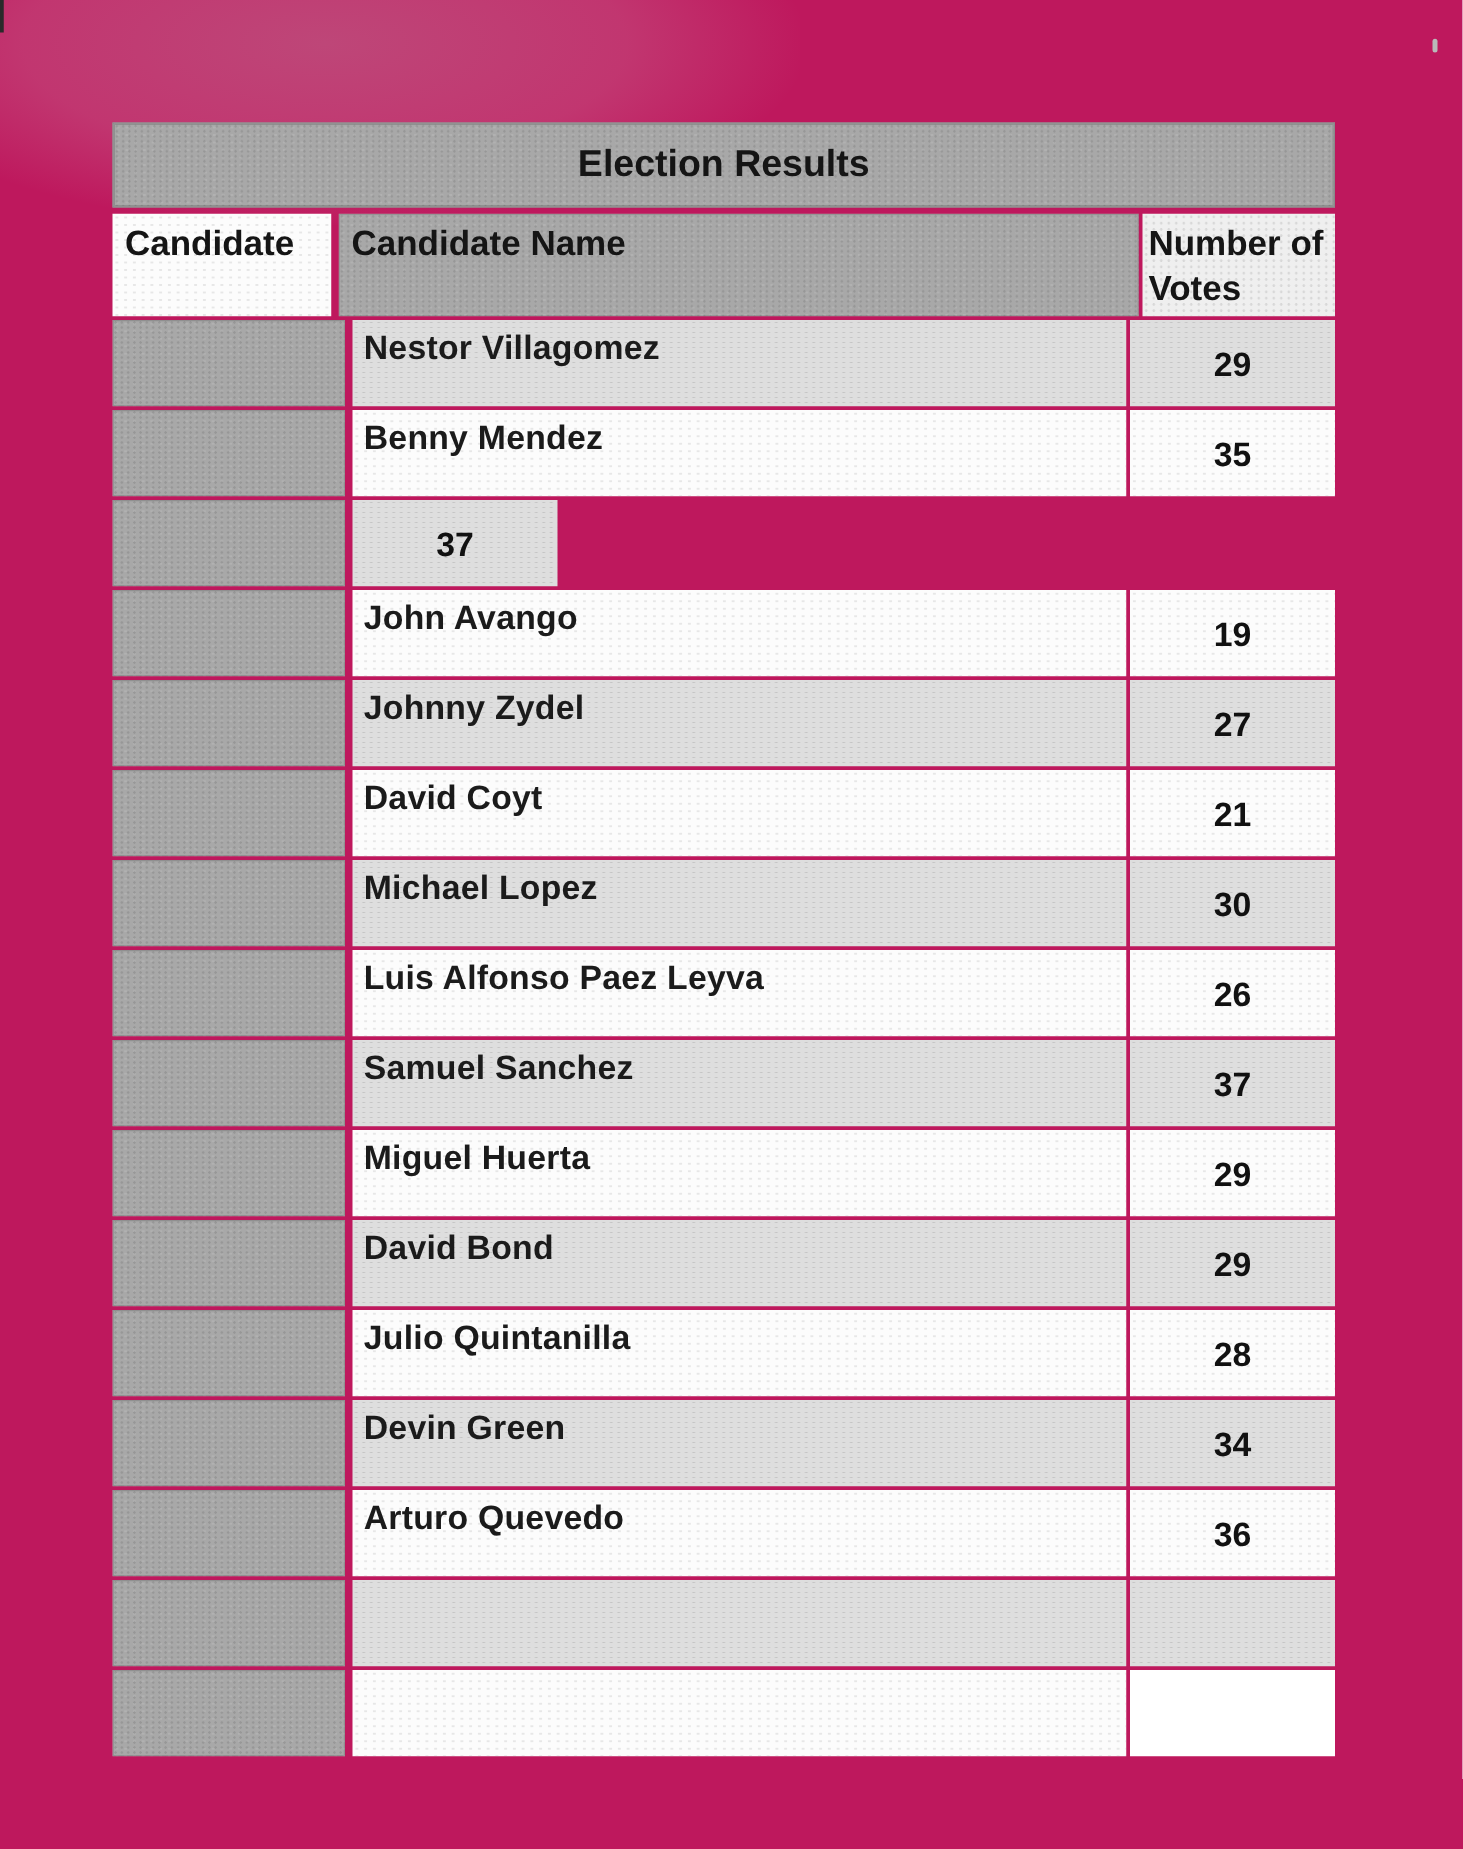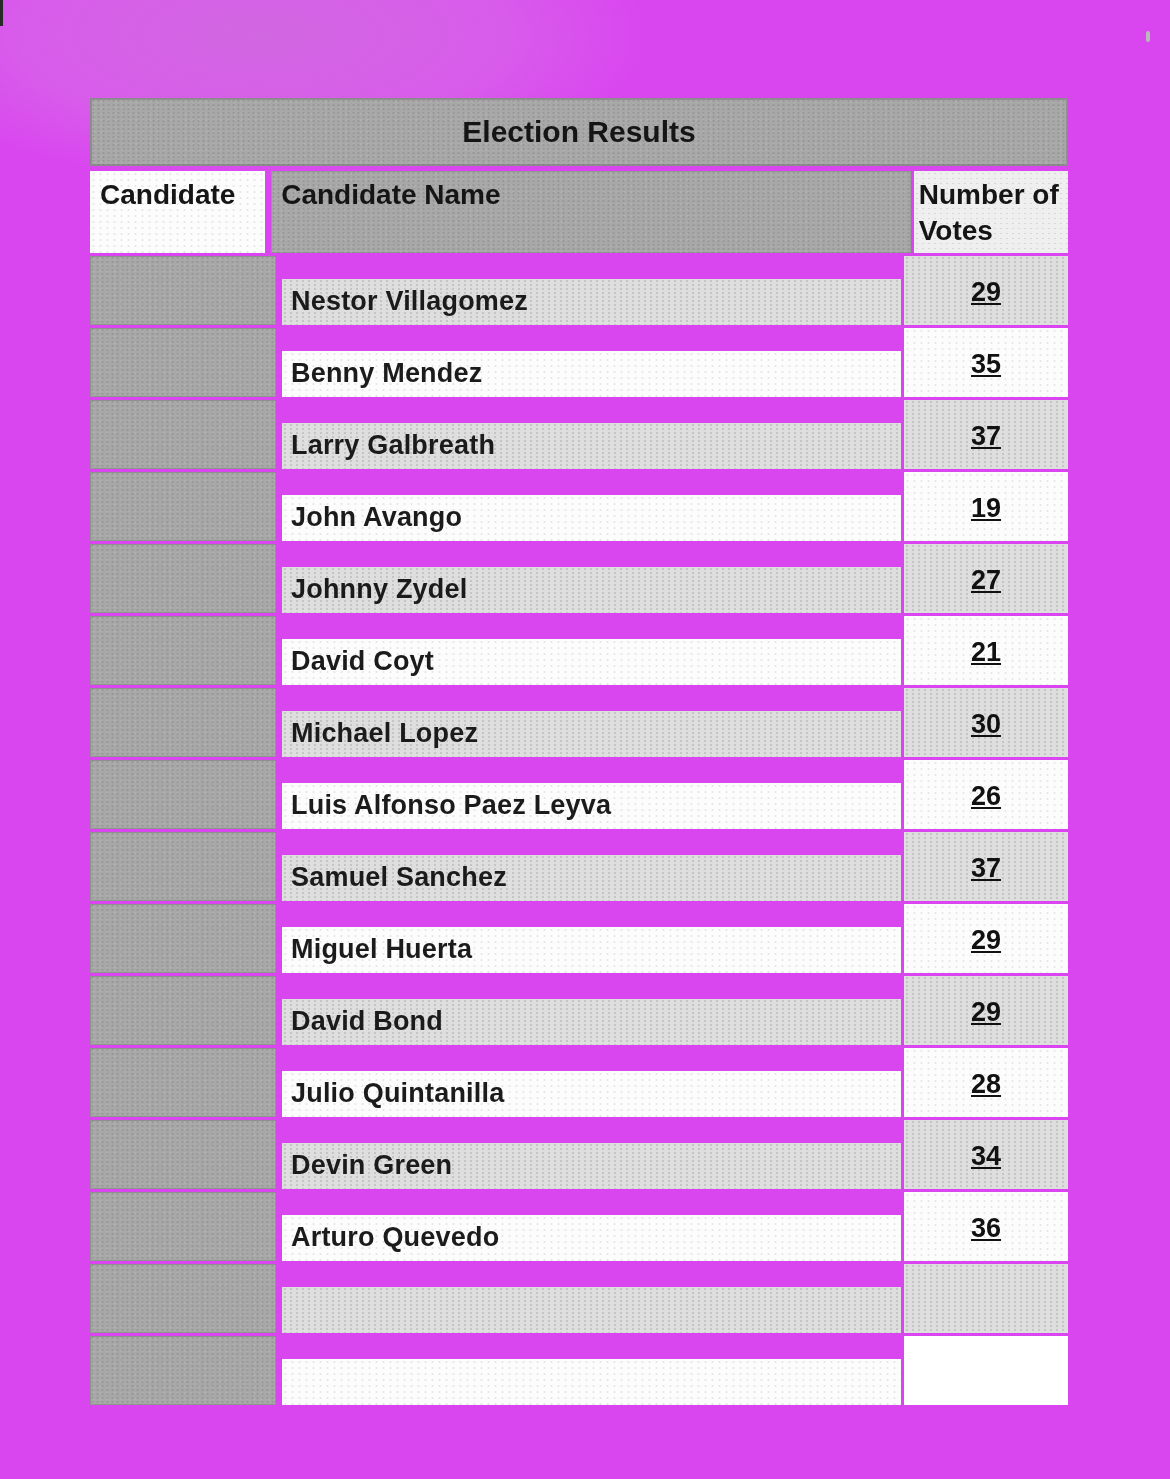--- a/index.html
+++ b/index.html
@@ -1,19 +1,19 @@
 <!DOCTYPE html>
 <html><head>
 <meta charset="utf-8">
 <style>
   * { margin: 0; padding: 0; box-sizing: border-box; }
   html, body { width: 1170px; height: 1479px; background: #ffffff; overflow: hidden; }
   body { font-family: "Liberation Sans", "DejaVu Sans", sans-serif; position: relative; }
 
-  .page { position: absolute; inset: 0; background: #d946ef; }
+  .page { position: absolute; inset: 0; background: #be185d; }
 
   
   .scan-shadow {
     position: absolute; left: -120px; top: -110px; width: 760px; height: 290px;
     background: radial-gradient(ellipse at center, rgba(190,190,190,0.28) 0%, rgba(210,210,210,0.16) 45%, rgba(255,255,255,0) 72%);
     pointer-events: none;
   }
   .scan-edge { position: absolute; left: 0; top: 0; width: 3px; height: 26px; background: #2a2a2a; }
   .scan-speck { position: absolute; left: 1146px; top: 31px; width: 4px; height: 11px; background: #b9b9b9; border-radius: 2px; }
 
@@ -55,27 +55,26 @@
   .hcell { font-size: 28px; font-weight: 700; color: #151515; line-height: 36px; padding: 6px 6px 0 10px; }
   .hcell.delegates { width: 186px; margin-right: 6px; }
   .hcell.candidate { width: 682px; margin-right: 3px; box-shadow: inset 0 0 0 1px rgba(0,0,0,0.10); }
   .hcell.votes { width: 164px; padding-left: 5px; }
 
   .row { display: flex; height: 69px; margin-bottom: 3px; }
   .cell-del { width: 186px; margin-right: 6px; }
   .cell-name {
     width: 619px; margin-right: 3px;
     font-size: 27px; font-weight: 600; color: #1b1b1b;
-    padding: 7px 0 0 9px; letter-spacing: 0.2px; margin-top: 23px;
+    padding: 7px 0 0 9px; letter-spacing: 0.2px;
   }
   .cell-votes {
     width: 164px; text-align: center;
     font-size: 27px; font-weight: 700; color: #111111;
     padding-top: 21px;
-    text-decoration: underline;
   }
   .row.last .cell-votes { background: #ffffff; }
 </style>
 </head>
 <body>
 
 <div class="page">
   <div class="scan-shadow"></div>
   <div class="scan-edge"></div>
   <div class="scan-speck"></div>
@@ -95,21 +94,20 @@
           <div class="cell-name tex-light">Nestor Villagomez</div>
           <div class="cell-votes tex-light">29</div>
         </div>
         <div class="row">
           <div class="cell-del tex-gray"></div>
           <div class="cell-name tex-white">Benny Mendez</div>
           <div class="cell-votes tex-white">35</div>
         </div>
         <div class="row">
           <div class="cell-del tex-gray"></div>
-          <div class="cell-name tex-light">Larry Galbreath</div>
           <div class="cell-votes tex-light">37</div>
         </div>
         <div class="row">
           <div class="cell-del tex-gray"></div>
           <div class="cell-name tex-white">John Avango</div>
           <div class="cell-votes tex-white">19</div>
         </div>
         <div class="row">
           <div class="cell-del tex-gray"></div>
           <div class="cell-name tex-light">Johnny Zydel</div>

